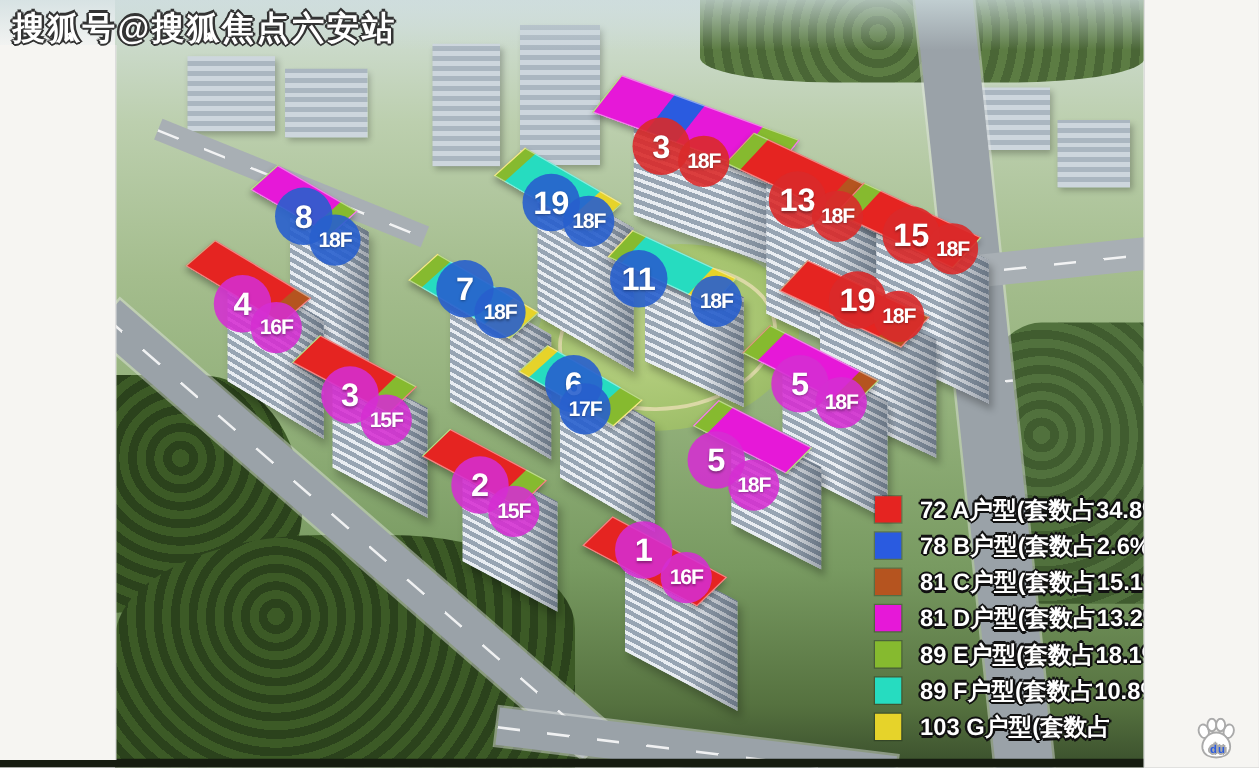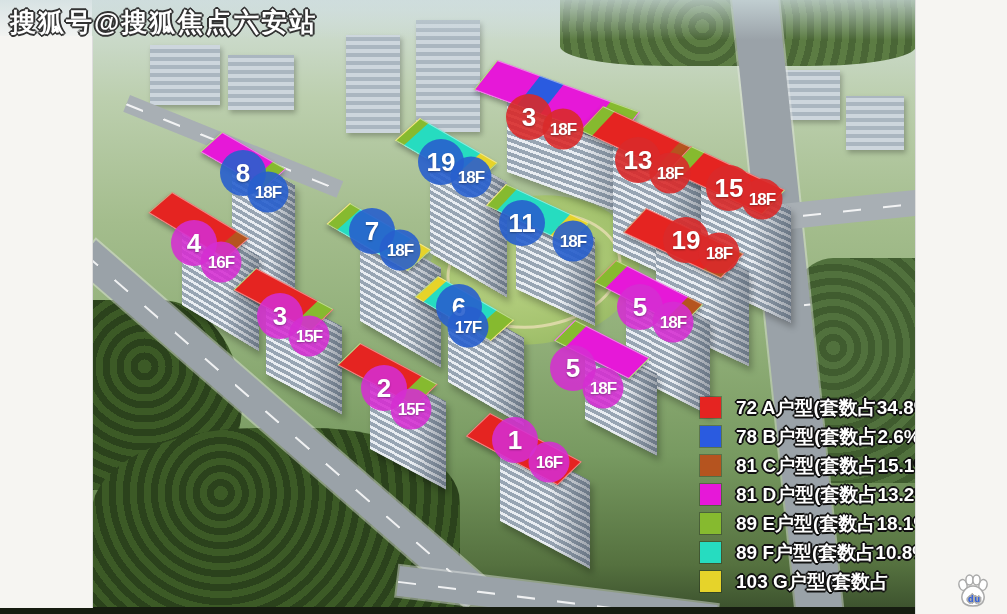--- a/index.html
+++ b/index.html
@@ -141,21 +141,21 @@
       <div class="badge num" style="left: 529px; top: 117px; background: rgba(217, 42, 42, 0.9);">3</div>
       <div class="badge floor" style="left: 563px; top: 129px; background: rgba(217, 42, 42, 0.9);">18F</div>
       <div class="badge num" style="left: 243px; top: 173px; background: rgba(40, 95, 205, 0.9);">8</div>
       <div class="badge floor" style="left: 268px; top: 192px; background: rgba(40, 95, 205, 0.9);">18F</div>
       <div class="badge num" style="left: 441px; top: 162px; background: rgba(40, 95, 205, 0.9);">19</div>
       <div class="badge floor" style="left: 471px; top: 177px; background: rgba(40, 95, 205, 0.9);">18F</div>
       <div class="badge num" style="left: 638px; top: 160px; background: rgba(217, 42, 42, 0.9);">13</div>
       <div class="badge floor" style="left: 670px; top: 173px; background: rgba(217, 42, 42, 0.9);">18F</div>
       <div class="badge num" style="left: 729px; top: 188px; background: rgba(217, 42, 42, 0.9);">15</div>
       <div class="badge floor" style="left: 762px; top: 199px; background: rgba(217, 42, 42, 0.9);">18F</div>
-      <div class="badge num" style="left: 522px; top: 223px; background: rgba(40, 95, 205, 0.9);">11</div>
+      <div class="badge num" style="left: 511px; top: 223px; background: rgba(40, 95, 205, 0.9);">11</div>
       <div class="badge floor" style="left: 573px; top: 241px; background: rgba(40, 95, 205, 0.9);">18F</div>
       <div class="badge num" style="left: 686px; top: 240px; background: rgba(217, 42, 42, 0.9);">19</div>
       <div class="badge floor" style="left: 719px; top: 253px; background: rgba(217, 42, 42, 0.9);">18F</div>
       <div class="badge num" style="left: 640px; top: 307px; background: rgba(213, 45, 210, 0.88);">5</div>
       <div class="badge floor" style="left: 673px; top: 322px; background: rgba(213, 45, 210, 0.88);">18F</div>
       <div class="badge num" style="left: 372px; top: 231px; background: rgba(40, 95, 205, 0.9);">7</div>
       <div class="badge floor" style="left: 400px; top: 250px; background: rgba(40, 95, 205, 0.9);">18F</div>
       <div class="badge num" style="left: 194px; top: 243px; background: rgba(213, 45, 210, 0.88);">4</div>
       <div class="badge floor" style="left: 221px; top: 262px; background: rgba(213, 45, 210, 0.88);">16F</div>
       <div class="badge num" style="left: 459px; top: 307px; background: rgba(40, 95, 205, 0.9);">6</div>

